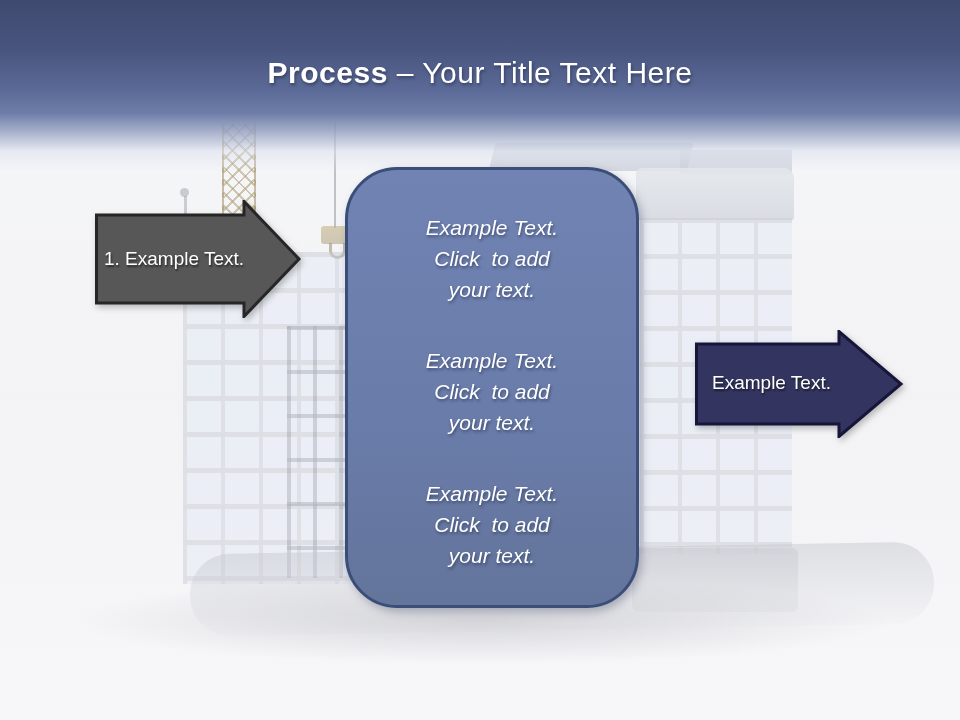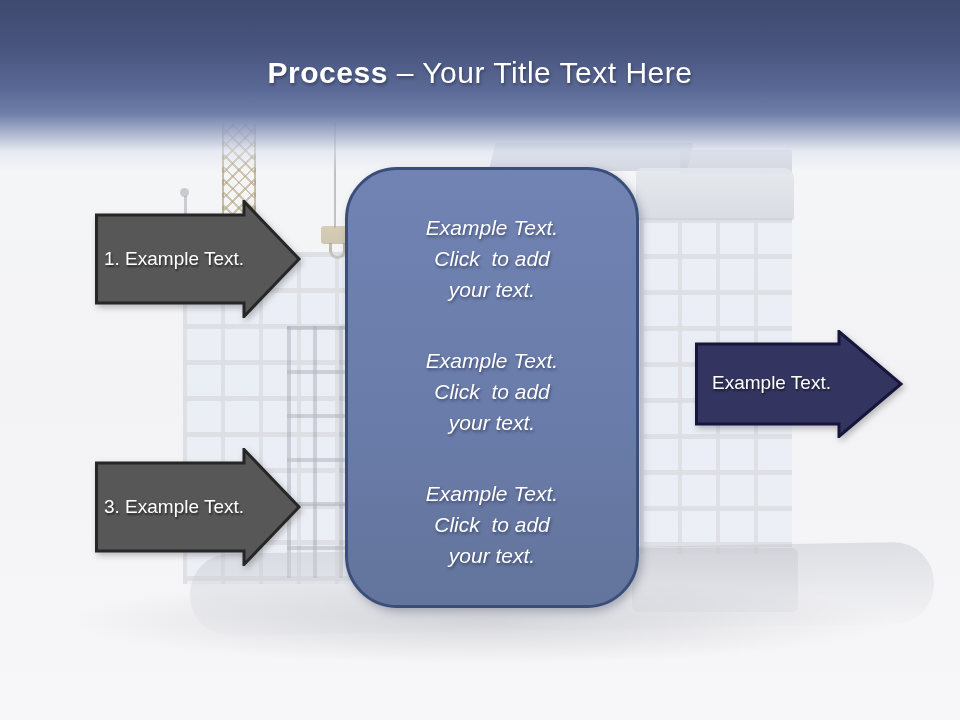--- a/index.html
+++ b/index.html
@@ -123,26 +123,20 @@
   </div>
 
   <div class="shape arrow-wrap" style="left:95px; top:200px;">
     <svg width="207" height="118" viewBox="0 0 207 118">
       <polygon points="1.5,15 149,15 149,1.5 204,59 149,116.5 149,103 1.5,103" fill="#575757" stroke="#262626" stroke-width="3" stroke-linejoin="miter"></polygon>
     </svg>
     <span class="arrow-label">1. Example Text.</span>
   </div>
 
 
-  <div class="shape arrow-wrap" style="left:95px; top:448px;">
-    <svg width="207" height="118" viewBox="0 0 207 118">
-      <polygon points="1.5,15 149,15 149,1.5 204,59 149,116.5 149,103 1.5,103" fill="#575757" stroke="#262626" stroke-width="3" stroke-linejoin="miter"></polygon>
-    </svg>
-    <span class="arrow-label">3. Example Text.</span>
-  </div>
 
   <div class="panel">
     <div class="p-block">
       <div class="p-line">Example Text.</div>
       <div class="p-line">Click  to add</div>
       <div class="p-line">your text.</div>
     </div>
     <div class="p-block">
       <div class="p-line">Example Text.</div>
       <div class="p-line">Click  to add</div>

